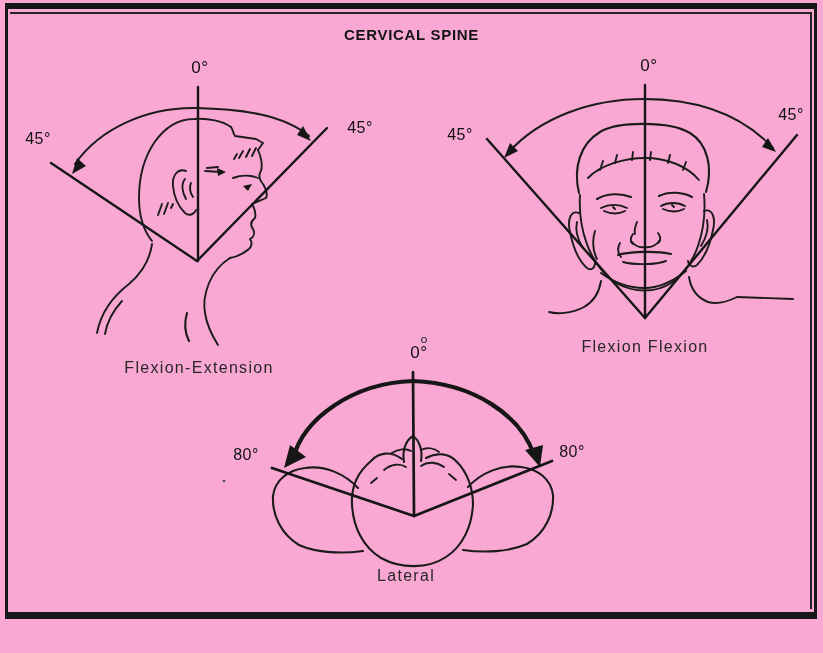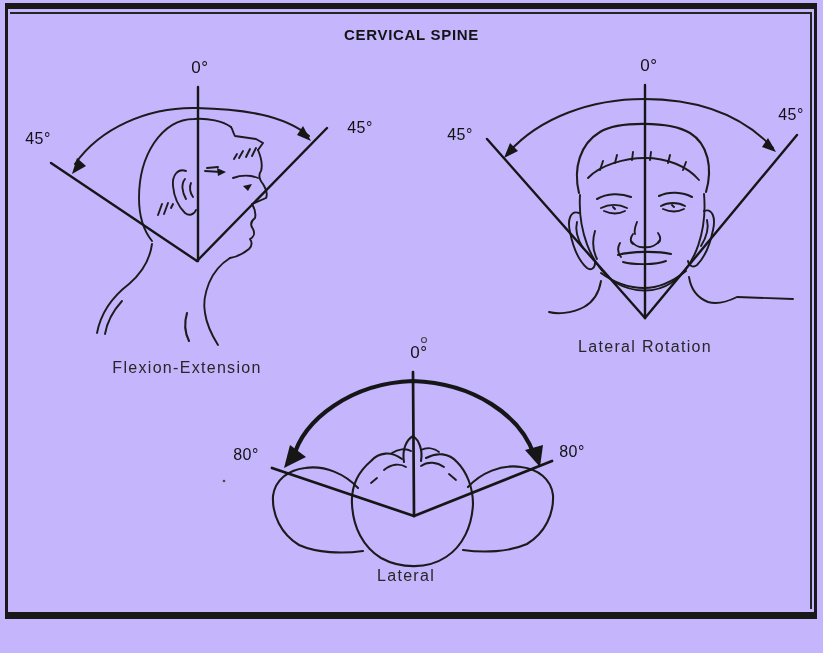--- a/index.html
+++ b/index.html
@@ -1,17 +1,17 @@
 <!DOCTYPE html>
 <html><head>
 <meta charset="utf-8">
 <style>
   html,body{margin:0;padding:0;}
   .page{
-    position:relative;width:823px;height:653px;background:#c4b5fd;
+    position:relative;width:823px;height:653px;background:#f9a8d4;
     font-family:"Liberation Sans",sans-serif;color:#1c1c1c;overflow:hidden;
   }
   .frame{
     position:absolute;left:5px;top:3px;width:806px;height:603px;
     border:3px solid #181818;border-top-width:6px;border-bottom-width:7px;
   }
   .inner-top-line{position:absolute;left:2px;right:2px;top:3px;height:0;border-top:2px solid #242424;}
   .inner-right-line{position:absolute;top:3px;bottom:3px;right:2px;width:0;border-right:2px solid #242424;}
   .page-title{
     position:absolute;top:26px;left:0;width:100%;text-align:center;
@@ -172,25 +172,25 @@
       <polygon class="ah" points="540,467 525,450 543,445"></polygon>
     </g>
 
     <circle cx="424" cy="340" r="2.5" fill="none" stroke="#4a4a4a" stroke-width="1.2"></circle>
     <circle cx="224" cy="481" r="1.3" fill="#4a4a4a"></circle>
   </svg>
 
   <div class="lbl lbl-zero" style="left:200px;top:58px">0°</div>
   <div class="lbl" style="left:38px;top:130px">45°</div>
   <div class="lbl" style="left:360px;top:119px">45°</div>
-  <div class="caption" style="left:187px;top:359px">Flexion-Extension</div>
+  <div class="caption" style="left:199px;top:359px">Flexion-Extension</div>
 
   <div class="lbl lbl-zero" style="left:649px;top:56px">0°</div>
   <div class="lbl" style="left:460px;top:126px">45°</div>
   <div class="lbl" style="left:791px;top:106px">45°</div>
-  <div class="caption" style="left:645px;top:338px">Lateral Rotation</div>
+  <div class="caption" style="left:645px;top:338px">Flexion Flexion</div>
 
   <div class="lbl lbl-zero" style="left:419px;top:343px">0°</div>
   <div class="lbl" style="left:246px;top:446px">80°</div>
   <div class="lbl" style="left:572px;top:443px">80°</div>
   <div class="caption" style="left:406px;top:567px">Lateral</div>
 
 </div>
 
 </body></html>

